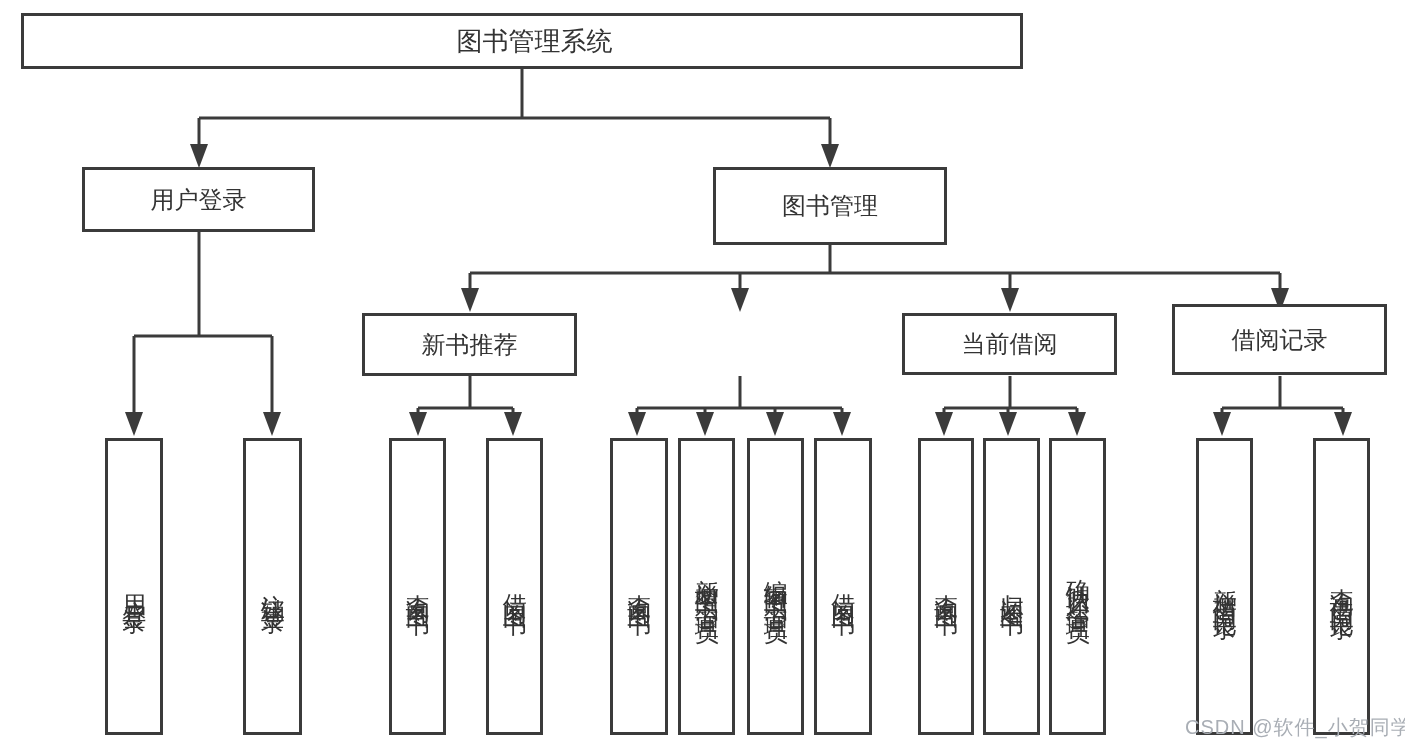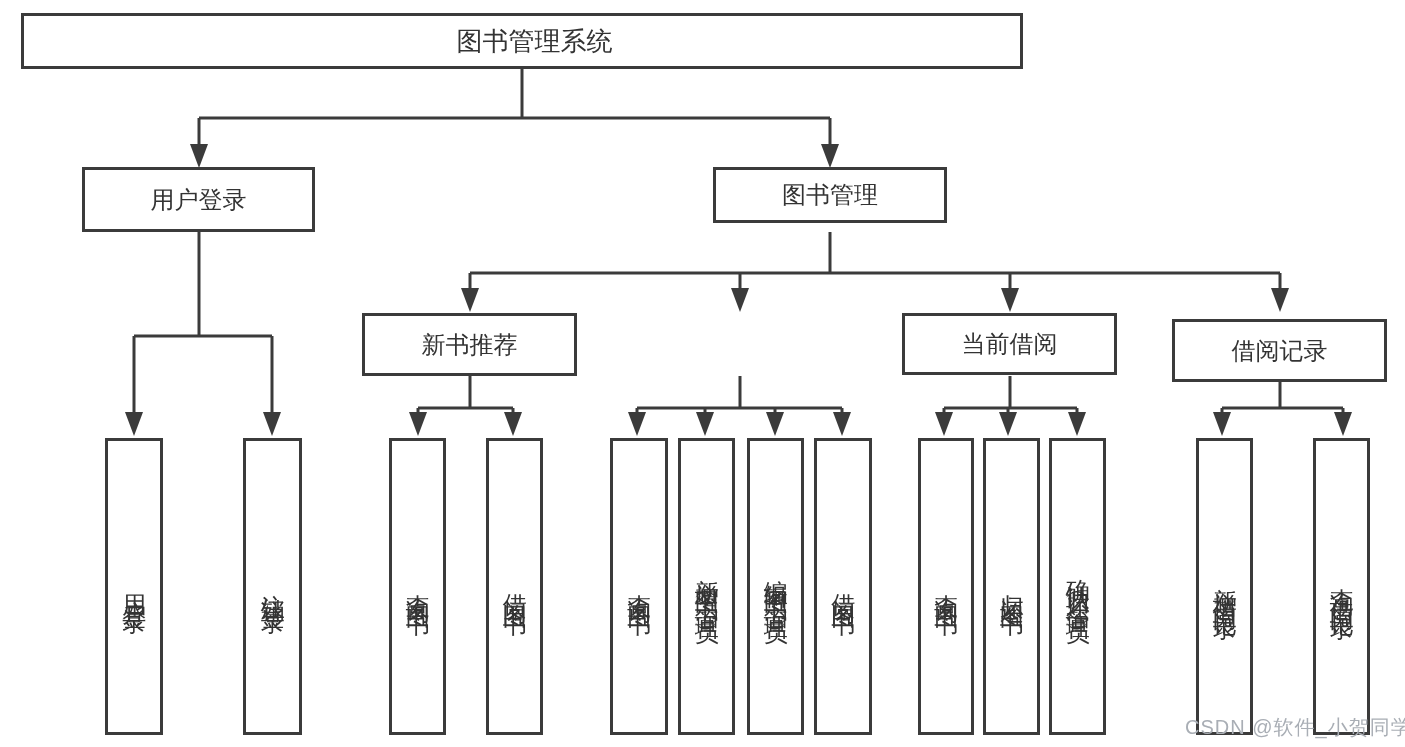--- a/index.html
+++ b/index.html
@@ -123,31 +123,31 @@
     </g>
   </svg>
 
   <div class="box hbox root" style="left:21px; top:13px; width:1002px; height:56px;">
     <span>图书管理系统</span>
   </div>
 
   <div class="box hbox" style="left:82px; top:167px; width:233px; height:65px;">
     <span>用户登录</span>
   </div>
-  <div class="box hbox" style="left:713px; top:167px; width:234px; height:56px;">
+  <div class="box hbox" style="left:713px; top:167px; width:234px; height:78px;">
     <span>图书管理</span>
   </div>
 
   <div class="box hbox" style="left:362px; top:313px; width:215px; height:63px;">
     <span>新书推荐</span>
   </div>
   <div class="box hbox" style="left:902px; top:313px; width:215px; height:62px;">
     <span>当前借阅</span>
   </div>
-  <div class="box hbox" style="left:1172px; top:319px; width:215px; height:63px;">
+  <div class="box hbox" style="left:1172px; top:304px; width:215px; height:71px;">
     <span>借阅记录</span>
   </div>
 
   <div class="box vbox" style="left:105px; top:438px; width:58px; height:297px;">
     <span>用户登录</span>
   </div>
   <div class="box vbox" style="left:243px; top:438px; width:59px; height:297px;">
     <span>注销登录</span>
   </div>
 

